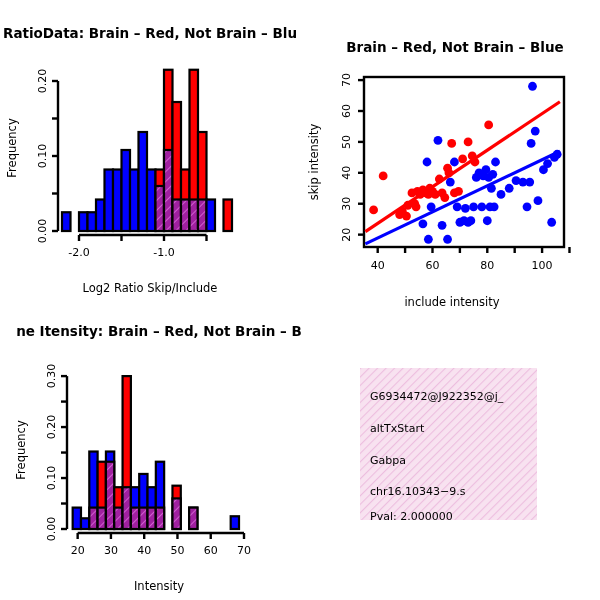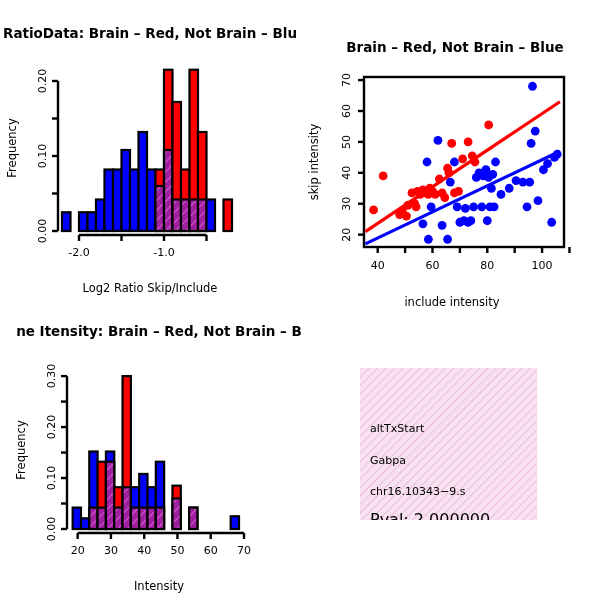--- a/index.html
+++ b/index.html
@@ -6,21 +6,21 @@
   body{width:600px;height:600px;overflow:hidden;
        font-family:"DejaVu Sans",sans-serif;color:#000;}
   .page{position:relative;width:536px;height:600px;}
   .panel{position:absolute;}
   svg{display:block;overflow:visible;}
   text{font-family:"DejaVu Sans",sans-serif;fill:#000;}
   .ttl{font-size:13.5px;font-weight:bold;}
   .axlab{font-size:11.5px;}
   .tick{font-size:11px;}
   .infotxt{font-size:11px;}
-  .pvaltxt{font-size:16px;fill:#AA1111;text-decoration:underline;}
+  .pvaltxt{font-size:11px;fill:#AA1111;text-decoration:underline;}
 </style>
 </head>
 <body>
 
 <div class="page">
 
   <div class="panel" style="left:0;top:0;width:300px;height:310px;">
     <svg width="300" height="310" viewBox="0 0 300 310">
       <defs>
         <pattern id="purpHatch1" width="7" height="7" patternUnits="userSpaceOnUse" patternTransform="rotate(45)">
@@ -263,20 +263,21 @@
     <svg width="177" height="152" viewBox="0 0 177 152" style="position:absolute;left:0;top:0;">
       <defs>
         <pattern id="pinkHatch" width="6" height="6" patternUnits="userSpaceOnUse" patternTransform="rotate(45)">
           <rect width="6" height="6" fill="#F8E2F0"></rect>
           <line x1="0" y1="0" x2="0" y2="6" stroke="#EDBEDF" stroke-width="2.2"></line>
         </pattern>
       </defs>
       <rect x="0" y="0" width="177" height="152" fill="url(#pinkHatch)"></rect>
     </svg>
     <div style="position:absolute;left:10px;top:0;width:175px;height:152px;">
+      <div class="infotxt" style="position:absolute;left:0;top:22px;white-space:nowrap;">G6934472@J922352@j_</div>
       <div class="infotxt" style="position:absolute;left:0;top:54px;white-space:nowrap;">altTxStart</div>
       <div class="infotxt" style="position:absolute;left:0;top:86px;white-space:nowrap;text-align:center;">Gabpa</div>
       <div class="infotxt" style="position:absolute;left:0;top:117px;white-space:nowrap;">chr16.10343−9.s</div>
       <div class="pvaltxt" style="position:absolute;left:0;top:142px;white-space:nowrap;">Pval: 2.000000</div>
     </div>
   </div>
 
 </div>
 
 </body></html>

